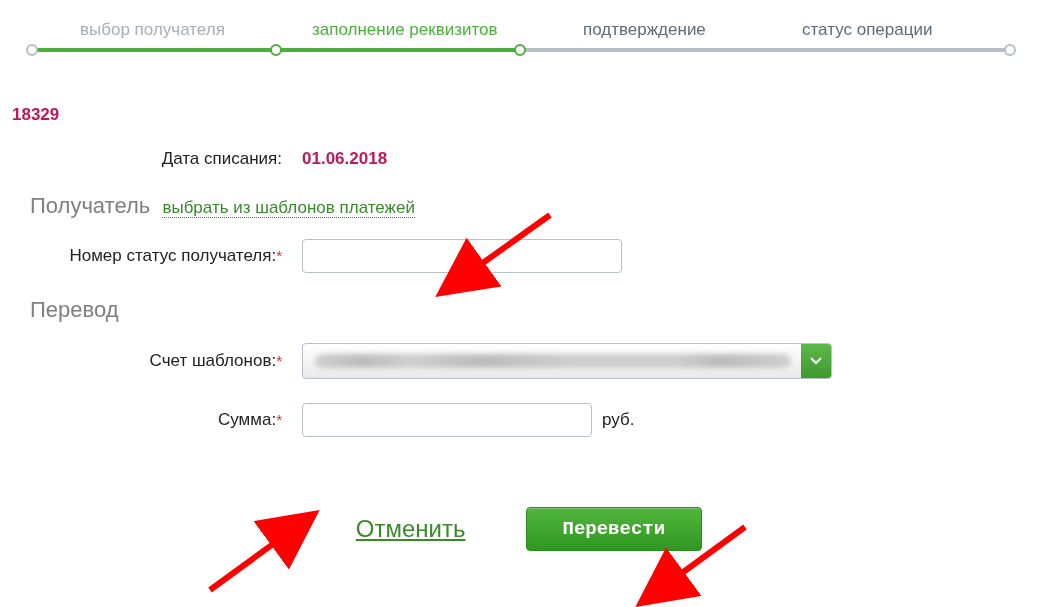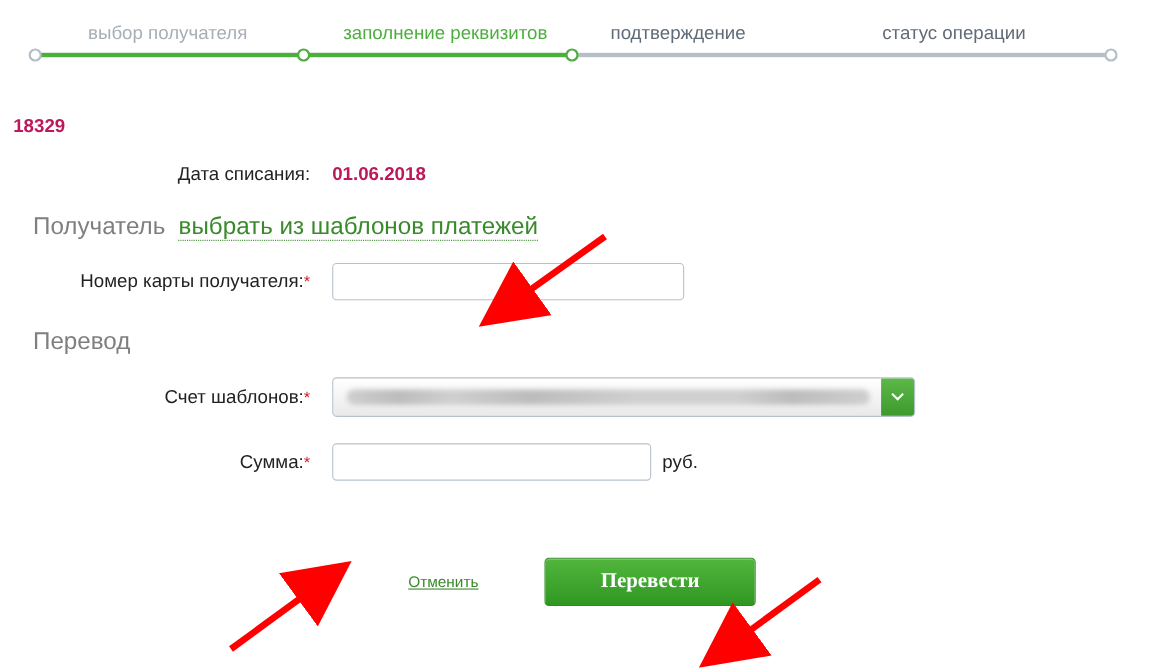--- a/index.html
+++ b/index.html
@@ -55,21 +55,21 @@
       text-align: right;
       font-size: 17px;
       color: #222;
       padding-right: 8px;
     }
     .req { color: #d4272b; font-size: 15px; }
     .value { font-size: 17px; font-weight: 700; color: #be185d; padding-left: 12px; }
 
     .section-title { font-size: 22px; color: #7f7f7f; margin: 20px 0 20px 30px; }
     .tpl-link {
-      font-size: 22px;
+      font-size: 17px;
       color: #3a8a2c;
       border-bottom: 1px dotted #3a8a2c;
       cursor: pointer;
       margin-left: 6px;
     }
 
     .text-input {
       height: 34px;
       border: 1px solid #b8c2cc;
       border-radius: 4px;
@@ -113,58 +113,58 @@
     .select-arrow svg { display: block; }
 
     .actions {
       display: flex;
       justify-content: center;
       align-items: center;
       gap: 60px;
       margin-top: 70px;
     }
     .cancel {
-      font-size: 14px;
+      font-size: 24px;
       color: #3a8a2c;
       text-decoration: underline;
       cursor: pointer;
       background: none; border: none;
       font-family: inherit;
     }
     .submit {
       font-size: 19px;
       font-weight: 700;
       color: #fff;
       background: linear-gradient(#52b63d, #2f9721);
       border: 1px solid #2d8c21;
       border-radius: 4px;
-      padding: 10px 50px;
-      cursor: pointer;
-      font-family: Liberation Serif, serif;
+      padding: 10px 36px;
+      cursor: pointer;
+      font-family: Liberation Mono, monospace;
       box-shadow: inset 0 1px 0 rgba(255,255,255,0.25);
     }
 
     .arrow-annot { position: absolute; pointer-events: none; }
   </style>
 </head>
 <body>
 
 <div class="stepper">
   <div class="stepper-line line-grey" style="left:0; width:2px;"></div>
   <div class="stepper-line line-green" style="left:2px; width:488px;"></div>
   <div class="stepper-line line-grey" style="left:490px; width:490px;"></div>
 
   <div class="stepper-dot dot-grey" style="left:-4px;"></div>
   <div class="stepper-dot dot-green" style="left:240px;"></div>
   <div class="stepper-dot dot-green" style="left:484px;"></div>
   <div class="stepper-dot dot-grey" style="left:974px;"></div>
 
   <span class="step-label lbl-grey" style="left:50px;">выбор получателя</span>
   <span class="step-label lbl-green" style="left:265px;margin-left:17px;">заполнение реквизитов</span>
-  <span class="step-label lbl-dark" style="left:525px;">подтверждение</span>
+  <span class="step-label lbl-dark" style="left:553px;">подтверждение</span>
   <span class="step-label lbl-dark" style="left:772px;">статус операции</span>
 </div>
 
 <div class="content">
 
   <div class="row">
     <div class="value">18329</div>
   </div>
 
   <div class="row">
@@ -172,21 +172,21 @@
     <div class="value">01.06.2018</div>
   </div>
 
   <div class="section-title">
     <span>Получатель</span>
     <span class="tpl-link">выбрать из шаблонов платежей</span>
   </div>
 
   <div class="row">
     <div class="label">
-      <span>Номер карты получателя:</span><span class="req">*</span>
+      <span>Номер статус получателя:</span><span class="req">*</span>
     </div>
     <input class="text-input card-input" type="text" value="" style="">
   </div>
 
   <div class="section-title">
     <span>Перевод</span>
   </div>
 
   <div class="row">
     <div class="label">

